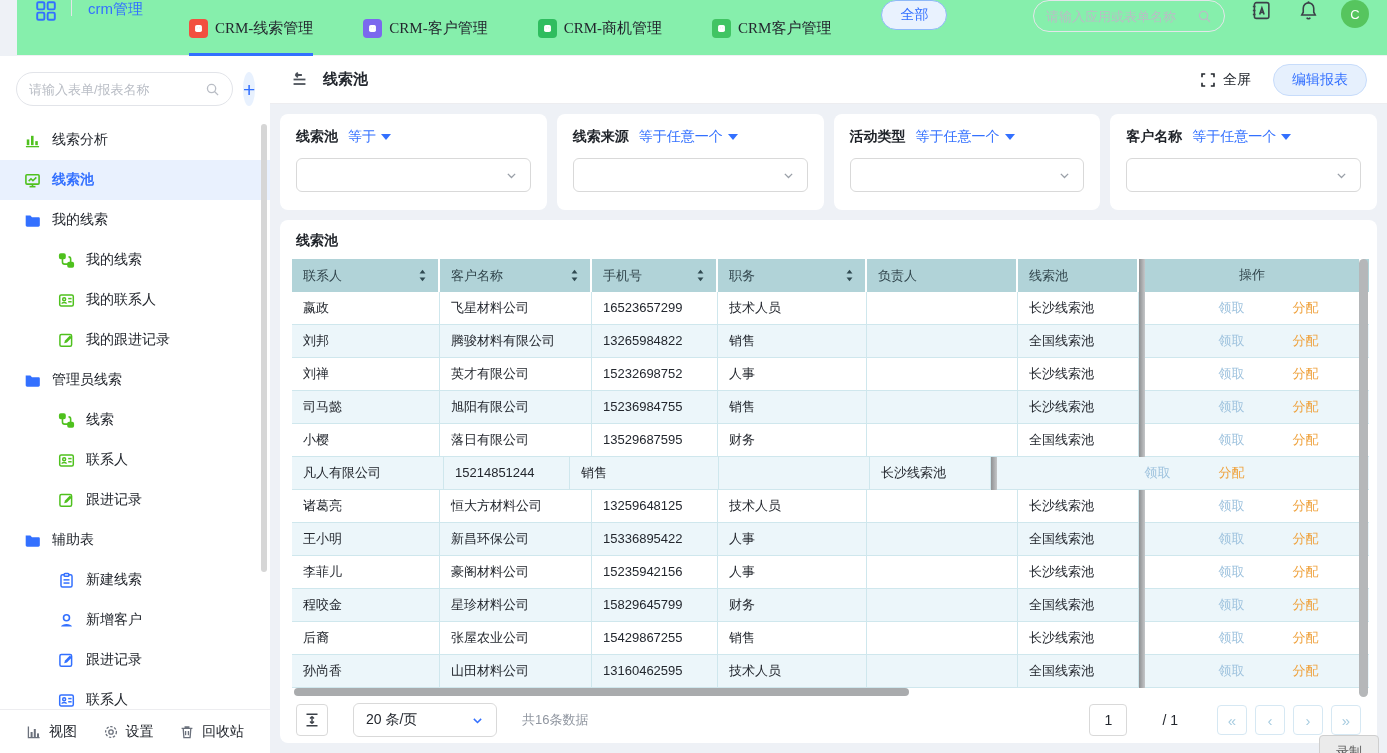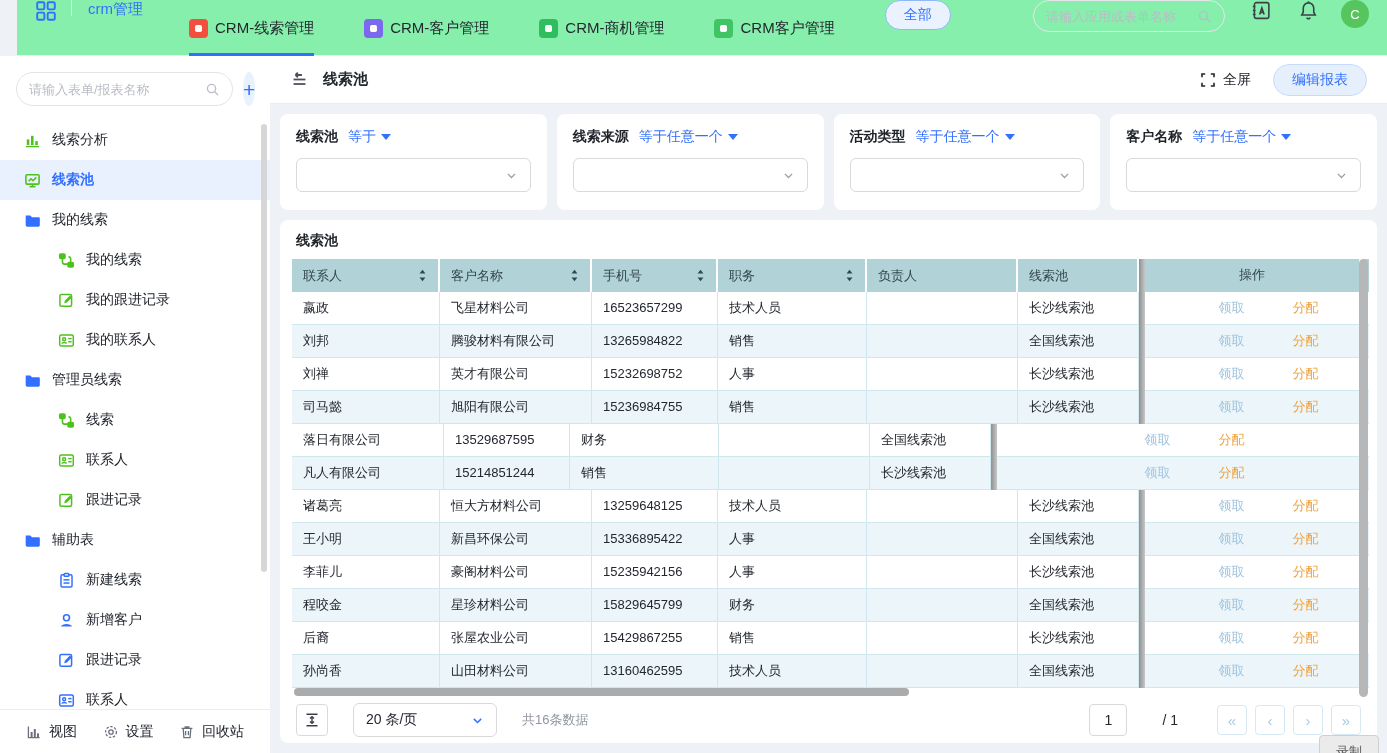--- a/index.html
+++ b/index.html
@@ -6,21 +6,21 @@
   html,body { width:1387px; height:753px; overflow:hidden; }
   body { font-family:"Liberation Sans","DejaVu Sans",sans-serif; background:#eef1f6; color:#23272e; position:relative; font-size:14px; }
   .icon svg { display:block; }
 
   
   .topbar { height:56px; background:#86efac; display:flex; align-items:flex-start; padding:0 18px; border-bottom:1px solid #f0f1f3;margin-left:17px; }
   .grid-ic { color:#3370ff; margin-right:14px; cursor:pointer; }
   .tb-divider { width:1px; height:16px; background:#e3e5e8; margin-right:16px; }
   .home-label { color:#3370ff; font-size:15px; margin-right:46px; cursor:pointer; white-space:nowrap; }
   .tabs { display:flex; height:56px; align-items:stretch; }
-  .tab { display:flex; align-items:center; gap:7px; margin-right:50px; font-size:15px; color:#23272e; border-bottom:3px solid transparent; padding-top:3px; cursor:pointer; white-space:nowrap; }
+  .tab { display:flex; align-items:center; gap:7px; margin-right:50px; font-size:15px; color:#23272e; border-bottom:3px solid transparent; padding-top:3px; cursor:pointer; white-space:nowrap;font-family:Liberation Serif, serif; }
   .tab.active { border-bottom-color:#3370ff; }
   .app-ic { width:19px; height:19px; border-radius:4px; display:inline-flex; align-items:center; justify-content:center; }
   .app-ic svg { width:11px; height:11px; }
   .all-pill { margin-left:0; padding:5px 18px; border:1px solid #8fb9f8; background:#e9f2fe; color:#3370ff; border-radius:16px; font-size:14px; cursor:pointer; font-family:inherit; }
   .tb-spacer { flex:1; }
   .tb-search { width:192px; height:32px; border:1px solid #e4e6ea; border-radius:16px; display:flex; align-items:center; padding:0 12px; color:#b9bdc5; }
   .tb-search input { border:none; outline:none; flex:1; min-width:0; font-size:13px; font-family:inherit; color:#23272e; background:transparent; }
   .tb-search input::placeholder { color:#b9bdc5; }
   .tb-ic { color:#3b4048; margin-left:26px; cursor:pointer; }
   .avatar { width:28px; height:28px; border-radius:50%; background:#56c55e; color:#fff; display:flex; align-items:center; justify-content:center; font-size:13px; margin-left:22px; cursor:pointer; }
@@ -239,37 +239,37 @@
               <rect x="1.6" y="2" width="5" height="4" rx="1" fill="currentColor"></rect>
               <rect x="9.4" y="10" width="5" height="4" rx="1" fill="currentColor"></rect>
               <path d="M4.2 6v3.4a2 2 0 0 0 2 2h3.2M11.9 10V6.6a2 2 0 0 0-2-2"></path>
             </svg>
           </span>
           <span>我的线索</span>
         </div>
         <div class="sb-item lvl1">
           <span class="icon ic-green">
             <svg width="17" height="17" viewBox="0 0 16 16" fill="none" stroke="currentColor" stroke-width="1.4">
-              <rect x="1.8" y="2.4" width="11" height="11" rx="1.4"></rect>
-              <path d="M5.8 10.6l.8-2.6 4.6-4.6 1.8 1.8-4.6 4.6z" fill="currentColor" stroke="none"></path>
-            </svg>
-          </span>
-          <span>我的跟进记录</span>
-        </div>
-        <div class="sb-item lvl1">
-          <span class="icon ic-green">
-            <svg width="17" height="17" viewBox="0 0 16 16" fill="none" stroke="currentColor" stroke-width="1.4">
               <rect x="1.6" y="2.8" width="12.8" height="10.4" rx="1.4"></rect>
               <circle cx="5.8" cy="6.8" r="1.4"></circle>
               <path d="M3.6 11c.4-1.6 4-1.6 4.4 0"></path>
               <line x1="9.6" y1="6.2" x2="12.8" y2="6.2"></line>
               <line x1="9.6" y1="9.2" x2="12.8" y2="9.2"></line>
             </svg>
           </span>
           <span>我的联系人</span>
+        </div>
+        <div class="sb-item lvl1">
+          <span class="icon ic-green">
+            <svg width="17" height="17" viewBox="0 0 16 16" fill="none" stroke="currentColor" stroke-width="1.4">
+              <rect x="1.8" y="2.4" width="11" height="11" rx="1.4"></rect>
+              <path d="M5.8 10.6l.8-2.6 4.6-4.6 1.8 1.8-4.6 4.6z" fill="currentColor" stroke="none"></path>
+            </svg>
+          </span>
+          <span>我的跟进记录</span>
         </div>
         <div class="sb-item">
           <span class="icon ic-blue">
             <svg width="17" height="17" viewBox="0 0 16 16" fill="currentColor" stroke="none">
               <path d="M1.6 3.2h4.4l1.5 1.8h6.2c.7 0 1.2.5 1.2 1.2v6.3c0 .8-.6 1.4-1.4 1.4H3c-.8 0-1.4-.6-1.4-1.4V3.2z"></path>
             </svg>
           </span>
           <span>管理员线索</span>
         </div>
         <div class="sb-item lvl1">
@@ -567,20 +567,21 @@
                 <div class="cell c1">旭阳有限公司</div>
                 <div class="cell c2">15236984755</div>
                 <div class="cell c3">销售</div>
                 <div class="cell c4"></div>
                 <div class="cell c5">长沙线索池</div>
                 <div class="shadow-col"></div>
                 <div class="op-cell"><span class="op-link op-claim">领取</span><span class="op-link op-assign">分配</span></div>
                 <div class="sliver"></div>
               </div>
               <div class="trow row-even">
+                <div class="cell c0">小樱</div>
                 <div class="cell c1">落日有限公司</div>
                 <div class="cell c2">13529687595</div>
                 <div class="cell c3">财务</div>
                 <div class="cell c4"></div>
                 <div class="cell c5">全国线索池</div>
                 <div class="shadow-col"></div>
                 <div class="op-cell"><span class="op-link op-claim">领取</span><span class="op-link op-assign">分配</span></div>
                 <div class="sliver"></div>
               </div>
               <div class="trow row-odd">

